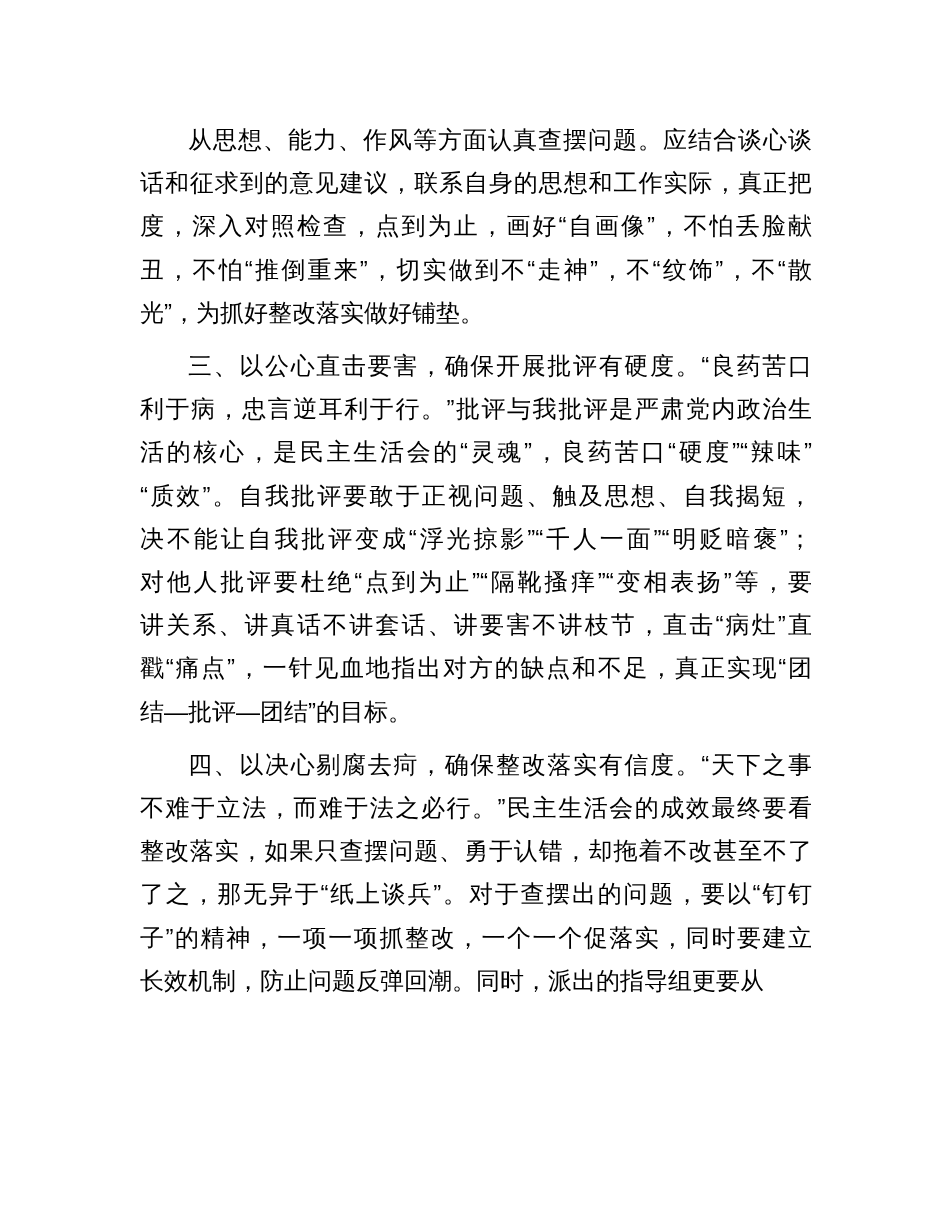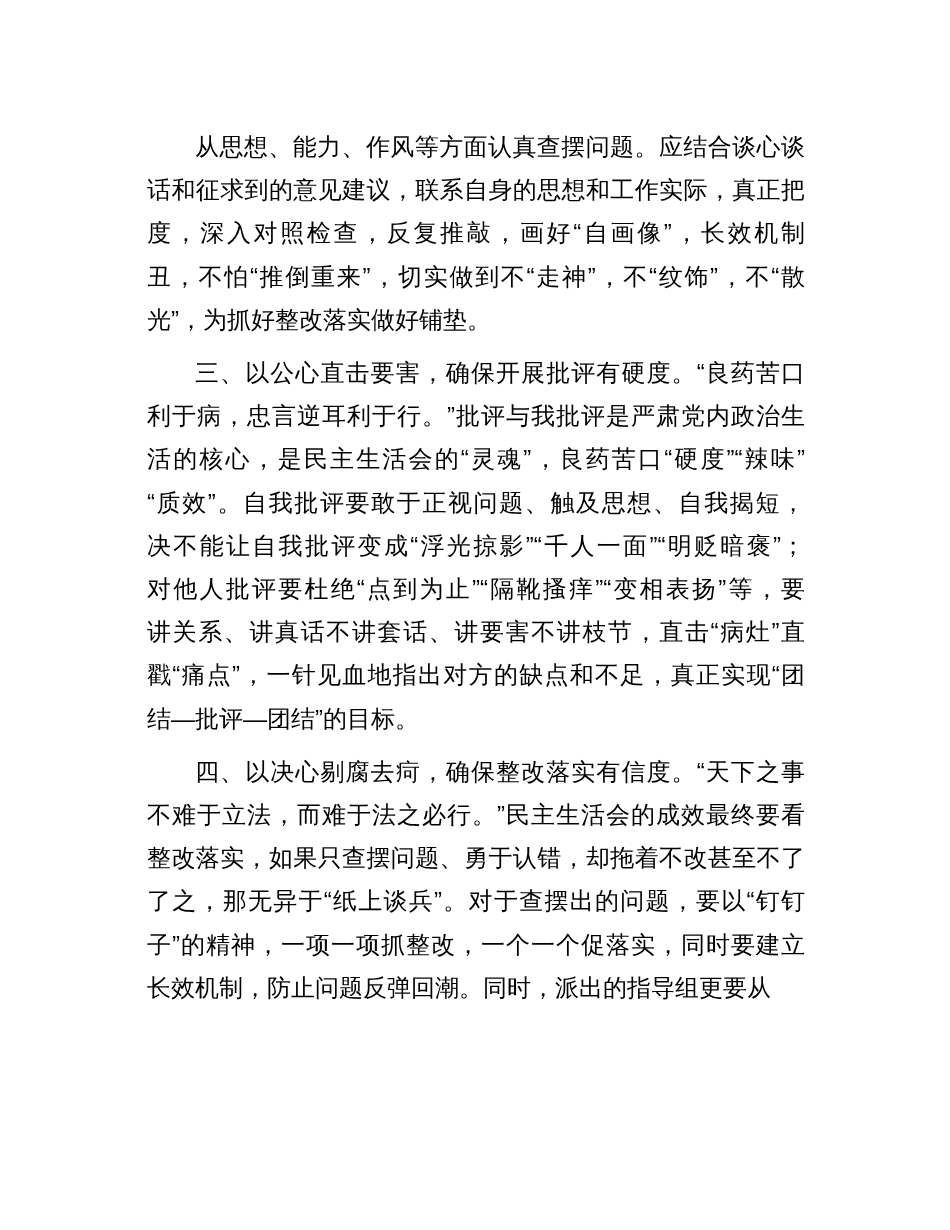--- a/index.html
+++ b/index.html
@@ -13,21 +13,21 @@
     overflow: hidden;
     font-family: "Liberation Sans", "DejaVu Sans", sans-serif;
   }
   .doc-page {
     box-sizing: border-box;
     width: 950px;
     height: 1230px;
     background: #ffffff;
     padding: 118px 138px 0 140px;
   }
-  .para { margin: 7px; }
+  .para { margin: 0; }
   .para + .para { margin-top: 10px; }
   .ln {
     font-size: 24px;
     line-height: 43.2px;
     color: #000000;
     letter-spacing: 0;
     text-align: justify;
     text-align-last: justify;
     text-justify: inter-ideograph;
     white-space: normal;
@@ -39,21 +39,21 @@
   }
 </style>
 </head>
 <body>
 
 <div class="doc-page">
 
   <div class="para">
     <div class="ln ind">从思想、能力、作风等方面认真查摆问题。应结合谈心谈</div>
     <div class="ln">话和征求到的意见建议，联系自身的思想和工作实际，真正把</div>
-    <div class="ln">度，深入对照检查，反复推敲，画好“自画像”，长效机制</div>
+    <div class="ln">度，深入对照检查，点到为止，画好“自画像”，不怕丢脸献</div>
     <div class="ln">丑，不怕“推倒重来”，切实做到不“走神”，不“纹饰”，不“散</div>
     <div class="ln end">光”，为抓好整改落实做好铺垫。</div>
   </div>
 
   <div class="para">
     <div class="ln ind">三、以公心直击要害，确保开展批评有硬度。“良药苦口</div>
     <div class="ln">利于病，忠言逆耳利于行。”批评与我批评是严肃党内政治生</div>
     <div class="ln">活的核心，是民主生活会的“灵魂”，良药苦口“硬度”“辣味”</div>
     <div class="ln">“质效”。自我批评要敢于正视问题、触及思想、自我揭短，</div>
     <div class="ln">决不能让自我批评变成“浮光掠影”“千人一面”“明贬暗褒”；</div>

